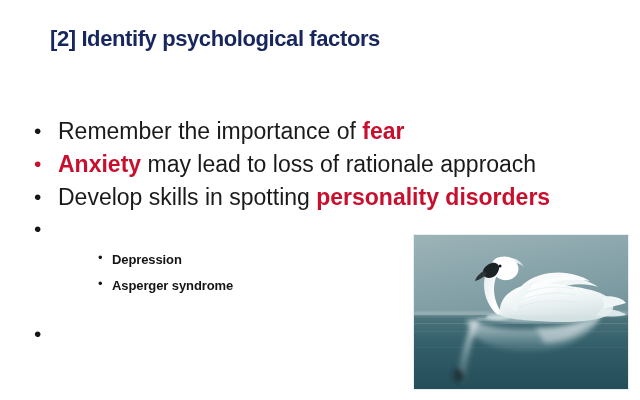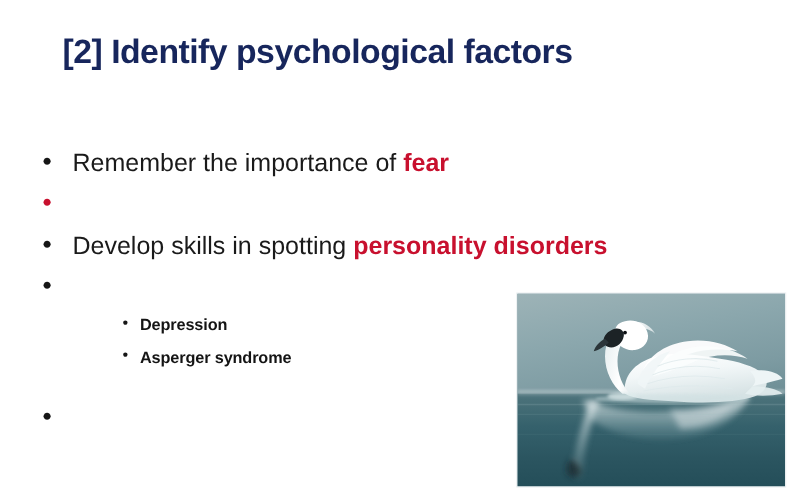--- a/index.html
+++ b/index.html
@@ -19,21 +19,21 @@
     inset: 0;
     background: #ffffff;
   }
 
   
   #slide-title {
     position: absolute;
     left: 50px;
     top: 26px;
     width: 560px;
-    font-size: 27px;
+    font-size: 22px;
     font-weight: bold;
     letter-spacing: -0.4px;
     color: #17265c;
     line-height: 1.18;
     white-space: nowrap;
   }
 
   
   #bullet-list {
     position: absolute;
@@ -54,21 +54,21 @@
     text-align: left;
     font-size: 21px;
     line-height: 1;
     color: #161616;
     position: relative;
     top: -1px;
   }
   .bullet-row .dot.red { color: #c8102e; }
   .bullet-row .line-text {
     flex: 1 1 auto;
-    font-size: 20px;
+    font-size: 23px;
     line-height: 1.0;
     color: #1a1a1a;
     white-space: nowrap;
   }
   .em-red {
     color: #c8102e;
     font-weight: bold;
   }
 
   
@@ -149,20 +149,23 @@
 
     <div class="bullet-row">
       <span class="dot">•</span>
       <span class="line-text">
         <span>Remember the importance of </span><span class="em-red">fear</span>
       </span>
     </div>
 
     <div class="bullet-row">
       <span class="dot red">•</span>
+      <span class="line-text">
+        <span class="em-red">Anxiety</span><span> may lead to loss of rationale approach</span>
+      </span>
     </div>
 
     <div class="bullet-row">
       <span class="dot">•</span>
       <span class="line-text">
         <span>Develop skills in spotting </span><span class="em-red">personality disorders</span>
       </span>
     </div>
 
     <div class="bullet-row">

